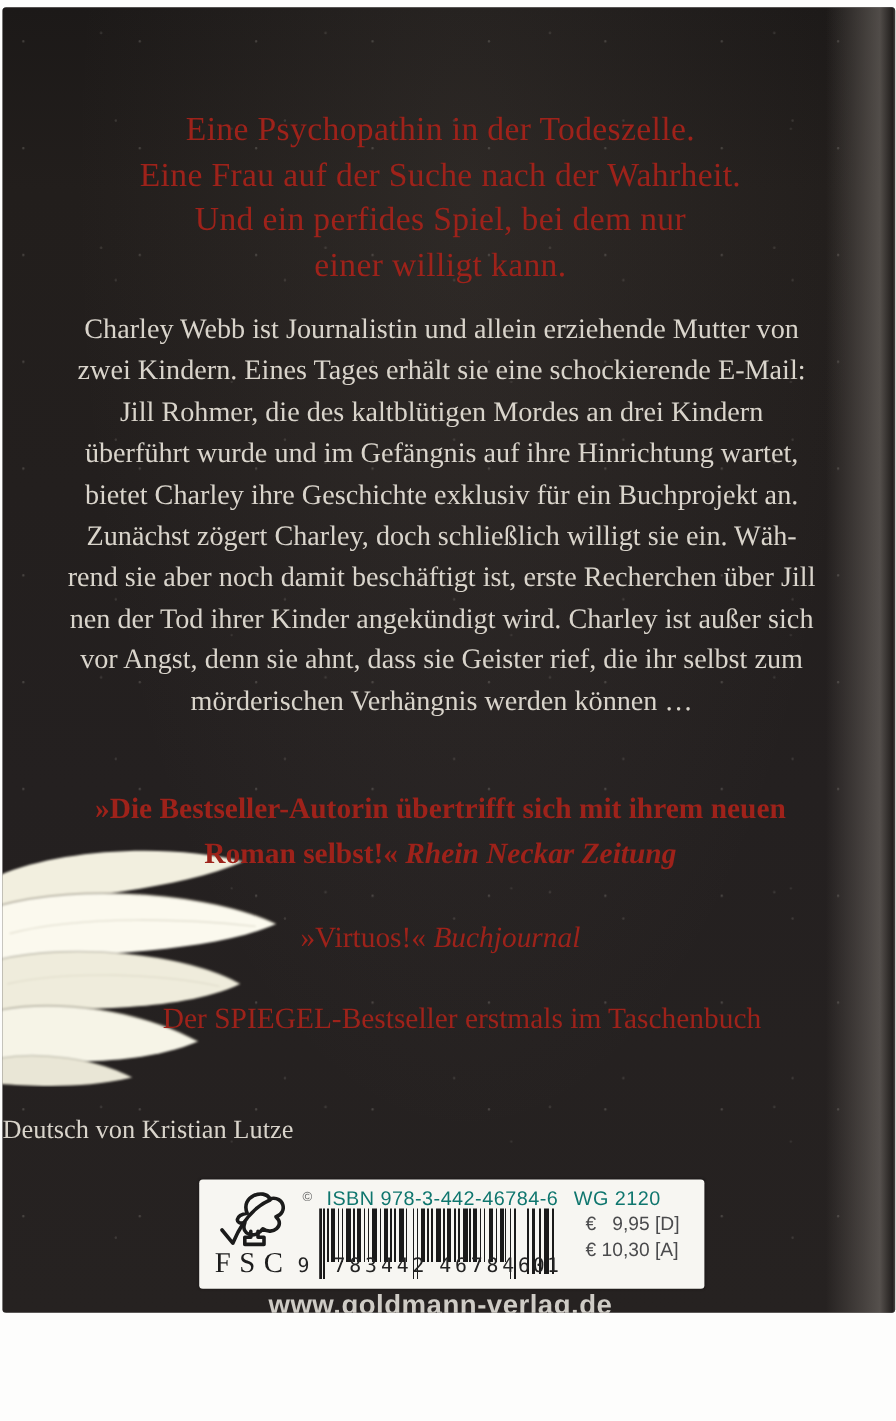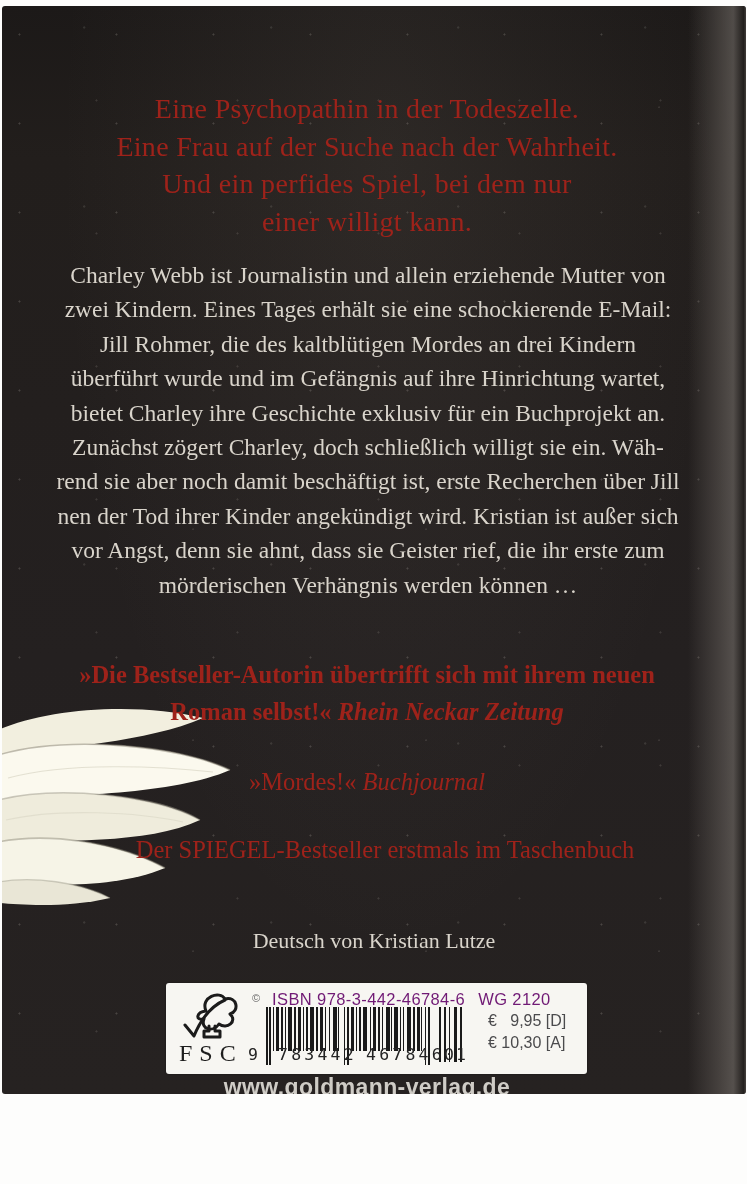--- a/index.html
+++ b/index.html
@@ -24,34 +24,34 @@
 
   .redtext{color:var(--red,#9e221a);}
   .headline{position:absolute;left:0;right:14px;top:84px;text-align:center;
     font-size:28px;line-height:37.5px;letter-spacing:.3px;}
   .synopsis{position:absolute;left:0;right:12px;top:252px;text-align:center;
     color:var(--body-text,#d9d4cb);font-size:23.5px;line-height:34.4px;}
   .quote1{position:absolute;left:0;right:14px;top:650px;text-align:center;
     font-size:24.5px;line-height:37px;font-weight:bold;}
   .quote2{position:absolute;left:0;right:14px;top:762px;text-align:center;font-size:24.5px;}
   .spiegel{position:absolute;left:0;right:14px;top:830px;text-align:center;font-size:24.5px;padding-left:36px;}
-  .translator{position:absolute;left:0;right:0;top:922px;text-align:center;
+  .translator{position:absolute;left:0;right:0;top:922px;
     color:var(--body-text,#d9d4cb);font-size:22px;}
   .it{font-style:italic;}
 
   .feather{position:absolute;left:-4px;top:694px;width:242px;height:206px;}
 
   .label{position:absolute;left:164px;top:977px;width:421px;height:91px;background:#f7f6f2;
     border-radius:3px;box-shadow:0 0 2px rgba(0,0,0,.4);font-family:"Liberation Sans",sans-serif;}
   .fsc{position:absolute;left:16px;top:5px;width:60px;height:54px;}
   .fsc-text{position:absolute;left:13px;top:57px;font-family:Liberation Serif, serif;
     font-size:24px;letter-spacing:7px;color:#1d1d1d;}
   .copy{position:absolute;left:86px;top:9px;font-size:11px;color:#6a6a6a;
     font-family:"Liberation Sans",sans-serif;}
-  .isbnline{position:absolute;left:106px;top:7px;font-size:16.5px;color:#701a75;
+  .isbnline{position:absolute;left:106px;top:7px;font-size:16.5px;color:#0f766e;
     letter-spacing:.4px;white-space:nowrap;}
   .isbnline .wg{margin-left:13px;}
   .barcode{position:absolute;left:100px;top:24px;width:164px;height:62px;}
   .addon{position:absolute;left:273px;top:24px;width:26px;height:55px;}
   .bc-digit{position:absolute;top:62px;font-family:"DejaVu Sans Mono",monospace;
     font-size:16.5px;color:#232323;letter-spacing:3.2px;white-space:nowrap;}
   .bc-lead{left:82px;letter-spacing:0;}
   .bc-left{left:112px;}
   .bc-right{left:200px;text-align:center;}
   .bc-addon{left:278px;letter-spacing:2px;}
@@ -106,31 +106,31 @@
     </div>
 
     <div class="synopsis">
       <div>Charley Webb ist Journalistin und allein erziehende Mutter von</div>
       <div>zwei Kindern. Eines Tages erhält sie eine schockierende E-Mail:</div>
       <div>Jill Rohmer, die des kaltblütigen Mordes an drei Kindern</div>
       <div>überführt wurde und im Gefängnis auf ihre Hinrichtung wartet,</div>
       <div>bietet Charley ihre Geschichte exklusiv für ein Buchprojekt an.</div>
       <div>Zunächst zögert Charley, doch schließlich willigt sie ein. Wäh-</div>
       <div>rend sie aber noch damit beschäftigt ist, erste Recherchen über Jill</div>
-      <div>nen der Tod ihrer Kinder angekündigt wird. Kristian ist außer sich</div>
-      <div>vor Angst, denn sie ahnt, dass sie Geister rief, die ihr erste zum</div>
+      <div>nen der Tod ihrer Kinder angekündigt wird. Charley ist außer sich</div>
+      <div>vor Angst, denn sie ahnt, dass sie Geister rief, die ihr selbst zum</div>
       <div>mörderischen Verhängnis werden können …</div>
     </div>
 
     <div class="quote1 redtext">
       <div>»Die Bestseller-Autorin übertrifft sich mit ihrem neuen</div>
       <div><span>Roman selbst!« </span><span class="it">Rhein Neckar Zeitung</span></div>
     </div>
 
-    <div class="quote2 redtext"><span>»Mordes!« </span><span class="it">Buchjournal</span></div>
+    <div class="quote2 redtext"><span>»Virtuos!« </span><span class="it">Buchjournal</span></div>
 
     <div class="spiegel redtext">Der SPIEGEL-Bestseller erstmals im Taschenbuch</div>
 
     <div class="translator">Deutsch von Kristian Lutze</div>
 
     <div class="label">
       <svg class="fsc" viewBox="0 0 60 54" xmlns="http://www.w3.org/2000/svg">
         <g fill="none" stroke="#1b1b1b" stroke-width="3" stroke-linecap="round" stroke-linejoin="round">
           <path d="M3,37 L12,48 C19,31 29,18 43,12"></path>
           <path d="M24,23 C18,9 38,2 43,11 C55,8 58,23 48,26 C56,33 45,42 37,36 C31,45 18,41 22,31 C13,33 14,24 24,23 Z"></path>

